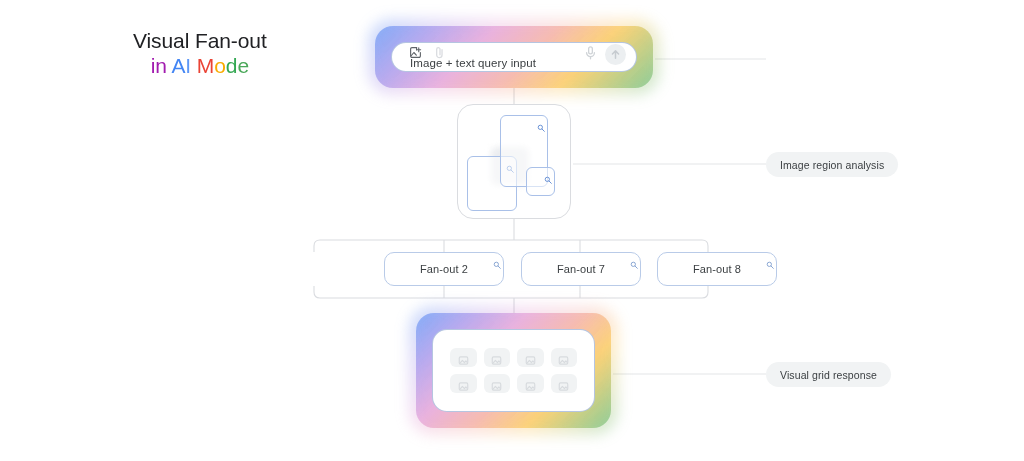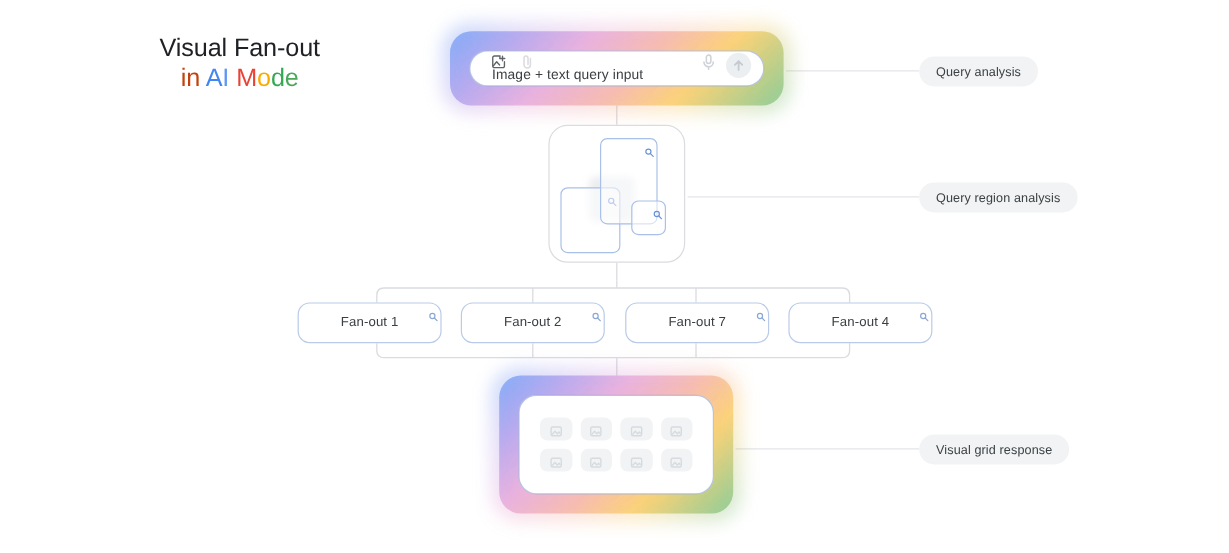--- a/index.html
+++ b/index.html
@@ -22,21 +22,21 @@
   #title-block {
     position: absolute;
     left: 133px; top: 28px;
     font-size: 21px;
     line-height: 25px;
     color: #202124;
     letter-spacing: -0.1px;
   }
   #title-line1 { display: block; font-weight: 400; color: #202124; }
   #title-line2 { display: block; font-weight: 400; }
-  #title-line2 .plain { color: #c2410c; }
+  #title-line2 .plain { color: #a21caf; }
   .g-a { color: #4285f4; }
   .g-i { color: #5e97f6; }
   .g-m { color: #ea4335; }
   .g-o { color: #f9ab00; }
   .g-d { color: #34a853; }
   .g-e { color: #4ba85a; }
 
   
   #connectors {
     position: absolute; left: 0; top: 0;
@@ -298,49 +298,40 @@
     <div class="region-box" id="region-box-3">
       <span class="mag">
         <svg width="8" height="8" viewBox="0 0 12 12" fill="none" stroke="#6b93d6" stroke-width="1.5">
           <circle cx="5" cy="5" r="3.2"></circle>
             <path d="M7.5 7.5 L11 11" stroke-linecap="round"></path>
         </svg>
       </span>
     </div>
   </div>
 
-  <div class="card fanout" id="fanout-1">
-    <span class="label">Fan-out 1</span>
-    <span class="mag">
-      <svg width="8" height="8" viewBox="0 0 12 12" fill="none" stroke="#8aa7d4" stroke-width="1.5">
-        <circle cx="5" cy="5" r="3.2"></circle>
-          <path d="M7.5 7.5 L11 11" stroke-linecap="round"></path>
-      </svg>
-    </span>
-  </div>
   <div class="card fanout" id="fanout-2">
     <span class="label">Fan-out 2</span>
     <span class="mag">
       <svg width="8" height="8" viewBox="0 0 12 12" fill="none" stroke="#8aa7d4" stroke-width="1.5">
         <circle cx="5" cy="5" r="3.2"></circle>
           <path d="M7.5 7.5 L11 11" stroke-linecap="round"></path>
       </svg>
     </span>
   </div>
   <div class="card fanout" id="fanout-3">
     <span class="label">Fan-out 7</span>
     <span class="mag">
       <svg width="8" height="8" viewBox="0 0 12 12" fill="none" stroke="#8aa7d4" stroke-width="1.5">
         <circle cx="5" cy="5" r="3.2"></circle>
           <path d="M7.5 7.5 L11 11" stroke-linecap="round"></path>
       </svg>
     </span>
   </div>
   <div class="card fanout" id="fanout-4">
-    <span class="label">Fan-out 4</span>
+    <span class="label">Fan-out 8</span>
     <span class="mag">
       <svg width="8" height="8" viewBox="0 0 12 12" fill="none" stroke="#8aa7d4" stroke-width="1.5">
         <circle cx="5" cy="5" r="3.2"></circle>
           <path d="M7.5 7.5 L11 11" stroke-linecap="round"></path>
       </svg>
     </span>
   </div>
 
   <div class="glow" id="grid-glow">
     <div class="inner">
@@ -406,23 +397,20 @@
             <svg width="11" height="11" viewBox="0 0 14 14" fill="none" stroke="#cfd3d7" stroke-width="1.5">
               <rect x="1.6" y="2.4" width="10.8" height="9.2" rx="1.6"></rect>
               <path d="M2.6 10.4 L5.6 6.8 L8.2 9.6 L10 7.6 L11.4 9.4" stroke-linejoin="round"></path>
             </svg>
           </span>
         </div>
       </div>
     </div>
   </div>
 
-  <div class="pill" id="pill-query">
-    <span>Query analysis</span>
-  </div>
   <div class="pill" id="pill-region">
-    <span>Query region analysis</span>
+    <span>Image region analysis</span>
   </div>
   <div class="pill" id="pill-grid">
     <span>Visual grid response</span>
   </div>
 
 </div>
 
 </body></html>

